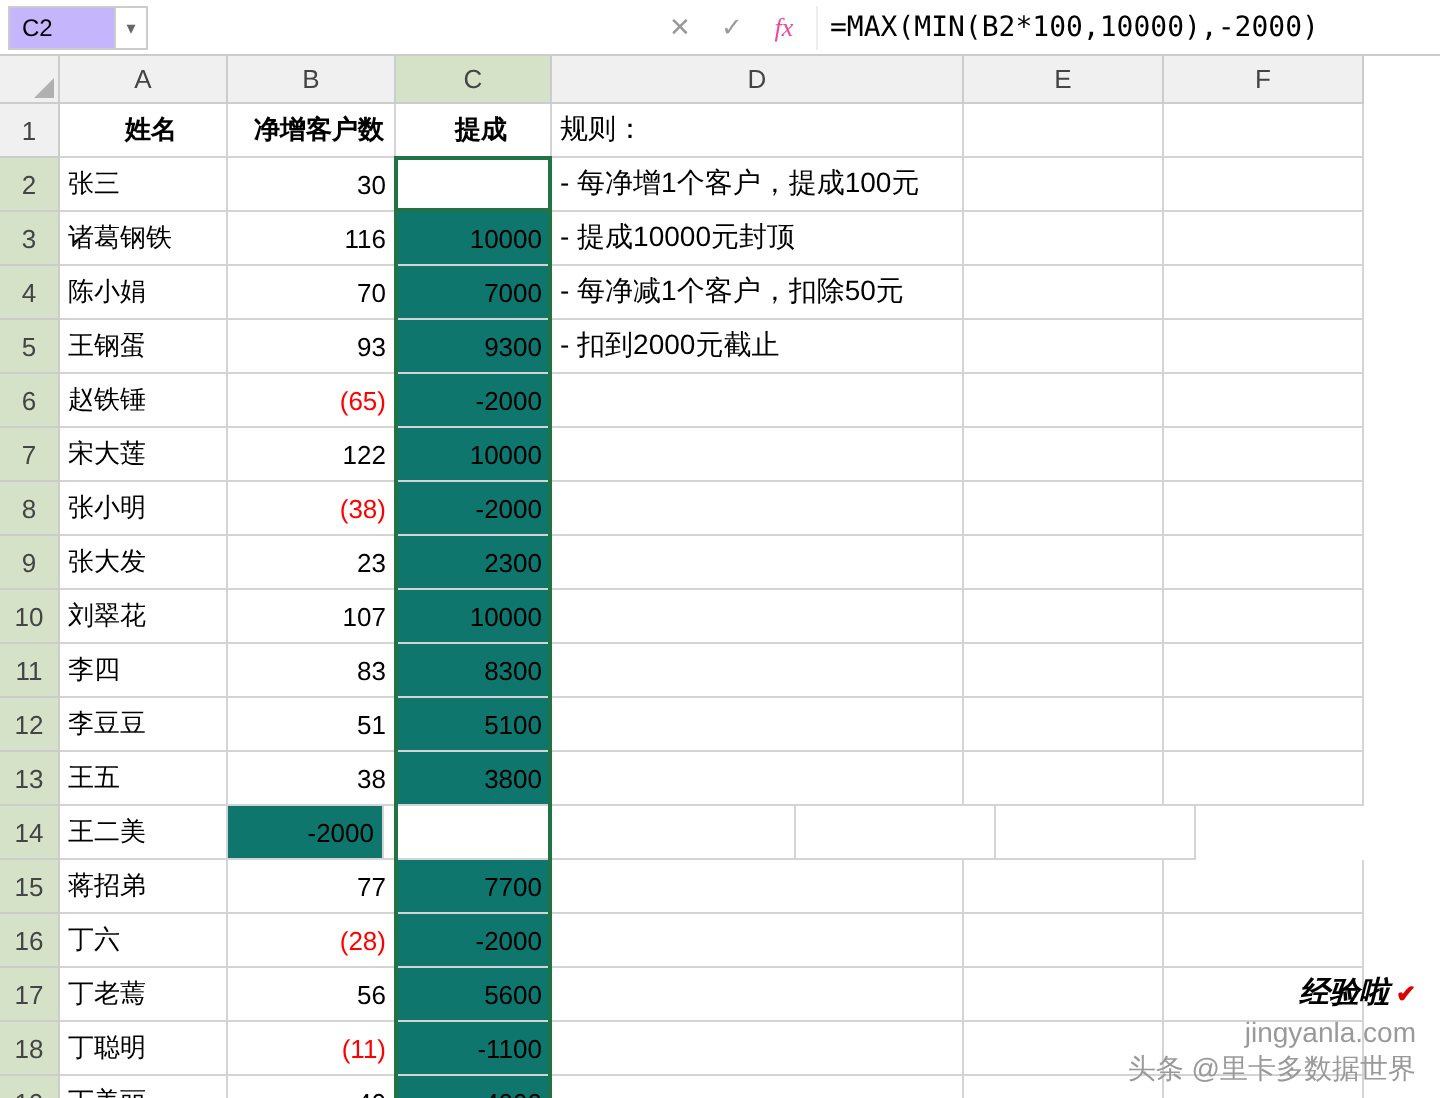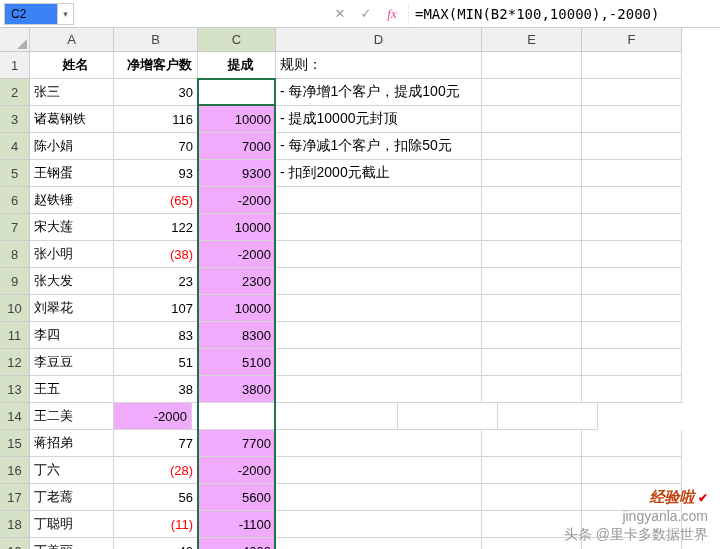--- a/index.html
+++ b/index.html
@@ -1,19 +1,19 @@
 <!DOCTYPE html>
 <html><head>
   <meta charset="utf-8">
   <style>
     * { box-sizing: border-box; margin: 0; padding: 0; }
     body { font-family: "Microsoft YaHei", Arial, sans-serif; font-size: 13px; background: #fff; color: #000; width: 720px; height: 549px; overflow: hidden; position: relative; }
     
     .name-formula-bar { display: flex; align-items: center; height: 28px; border-bottom: 1px solid #ccc; background: #fff; }
-    .name-box { width: 54px; height: 22px; border: 1px solid #ccc; margin: 2px 0 2px 4px; padding: 2px 6px; font-size: 12px; display: flex; align-items: center; background: #3b82f6; }
+    .name-box { width: 54px; height: 22px; border: 1px solid #ccc; margin: 2px 0 2px 4px; padding: 2px 6px; font-size: 12px; display: flex; align-items: center; background: #c4b5fd; }
     .name-box-dd { width: 16px; height: 22px; border: 1px solid #ccc; border-left: none; display: flex; align-items: center; justify-content: center; font-size: 9px; color: #666; }
     .fb-spacer { width: 250px; }
     .fb-btns { display: flex; align-items: center; gap: 6px; padding: 0 6px; color: #999; }
     .fb-btn { width: 20px; text-align: center; font-size: 13px; cursor: pointer; }
     .fx { font-style: italic; font-family: serif; color: #ec4899; }
     .formula-input { flex: 1; height: 22px; padding: 2px 6px; font-size: 14px; font-family: Consolas, monospace; border-left: 1px solid #eee; display: flex; align-items: center; }
     .corner { width: 30px; height: 24px; background: #f0f0f0; border-right: 1px solid #ccc; border-bottom: 1px solid #ccc; display: flex; align-items: flex-end; justify-content: flex-end; }
     .corner svg { width: 10px; height: 10px; margin: 2px; }
     
     .col-headers { display: flex; height: 24px; background: #f0f0f0; border-bottom: 1px solid #ccc; }
@@ -24,36 +24,36 @@
     .row-h { height: 27px; border-bottom: 1px solid #ccc; display: flex; align-items: center; justify-content: center; color: #444; font-size: 13px; cursor: pointer; }
     .row-h.sel { background: #d5e2c8; }
     
     .cells-area { position: relative; }
     .cell-row { display: flex; height: 27px; }
     .cell { border-right: 1px solid #d4d4d4; border-bottom: 1px solid #d4d4d4; padding: 2px 4px; display: flex; align-items: center; overflow: hidden; white-space: nowrap; }
     .cell.hdr { font-weight: bold; justify-content: center; padding-left: 12px; }
     .cell.txt { justify-content: flex-start; }
     .cell.num { justify-content: flex-end; }
     .cell.neg { color: #ff0000; }
-    .cell.selcol { background: #f0abfc; }
+    .cell.selcol { background: #0f766e; }
     
     .c-A { width: 84px; }
     .c-B { width: 84px; }
     .c-C { width: 78px; }
     .c-D { width: 206px; }
     .c-E { width: 100px; }
     .c-F { width: 100px; }
     
     .sel-outline { position: absolute; border: 2px solid #217346; pointer-events: none; }
     .sel-active { position: absolute; background: #fff; border: 2px solid #217346; pointer-events: none; box-sizing: border-box; }
     
     .rule-text { font-size: 14px; }
     
     .watermark { position: absolute; right: 12px; bottom: 6px; font-size: 12px; color: #555; text-align: right; line-height: 1.3; }
-    .watermark .brand { font-size: 15px; font-weight: bold; color: #c2410c; font-style: italic; }
+    .watermark .brand { font-size: 15px; font-weight: bold; color: #000000; font-style: italic; }
     .watermark .check { color: #d00; font-weight: bold; }
     .watermark .url { font-size: 14px; color: #999; }
   </style>
 </head>
 <body>
 
 <div class="name-formula-bar">
   <div class="name-box">C2</div>
   <div class="name-box-dd">▾</div>
   <div class="fb-spacer"></div>

